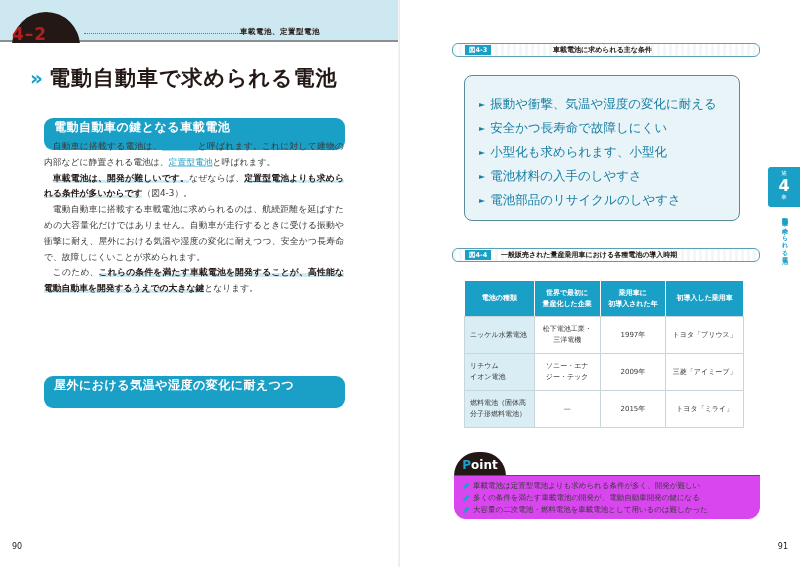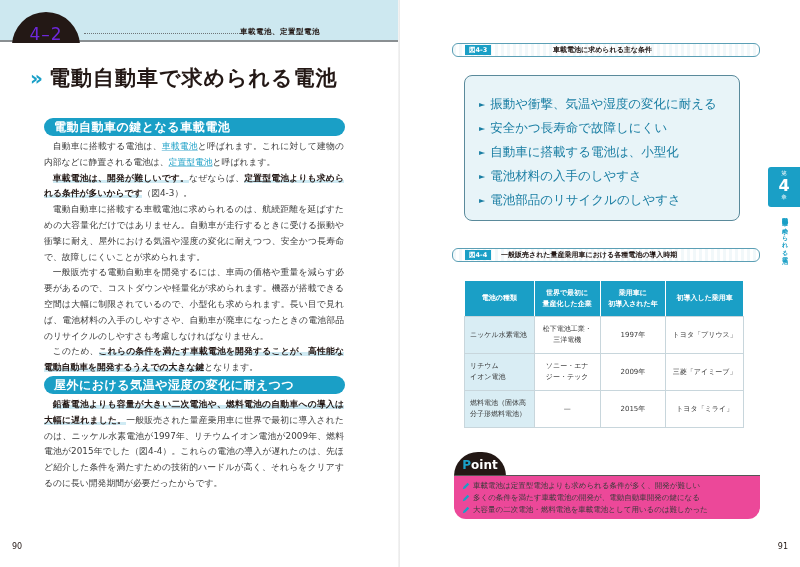--- a/index.html
+++ b/index.html
@@ -7,31 +7,31 @@
   body { font-family: "DejaVu Sans", "Liberation Sans", sans-serif; color: #231815; position: relative; }
 
   .spread { position: absolute; left: 0; top: 0; width: 800px; height: 567px; }
   .page-left { position: absolute; left: 0; top: 0; width: 400px; height: 567px; background: #fff; }
   .page-right { position: absolute; left: 400px; top: 0; width: 400px; height: 567px; background: #fff; }
 
   
   .header-band { position: absolute; left: 0; top: 0; width: 400px; height: 42px; background: #cde8f0; border-bottom: 2px solid #8a8f92; }
   .section-badge { position: absolute; left: 12px; top: 12px; width: 68px; height: 56px; background: #231815; border-radius: 34px 34px 0 0; }
   .section-badge-clip { position: absolute; left: 0; top: 0; width: 400px; height: 43px; overflow: hidden; }
-  .section-number { position: absolute; left: 12px; top: 24px; width: 68px; text-align: center; color: #6d28d9; font-family: "DejaVu Sans", sans-serif; font-weight: normal; font-size: 17px; letter-spacing: 1px; }
+  .section-number { position: absolute; left: 12px; top: 24px; width: 68px; text-align: left; color: #b91c1c; font-family: "DejaVu Sans", sans-serif; font-weight: bold; font-size: 17px; letter-spacing: 1px; }
   .header-dots { position: absolute; left: 84px; top: 33px; width: 160px; border-top: 1px dotted #6f7578; }
   .header-topic { position: absolute; left: 240px; top: 27px; font-size: 7.5px; font-weight: bold; color: #231815; letter-spacing: 0.5px; }
 
   
   .page-title { position: absolute; left: 30px; top: 64px; display: flex; align-items: center; }
   .title-chevron { color: #1aa0c8; font-size: 20px; font-weight: bold; margin-right: 10px; letter-spacing: -4px; }
   .title-text { font-size: 21px; font-weight: bold; color: #231815; letter-spacing: 1px; }
 
   
-  .section-bar { position: absolute; left: 44px; width: 301px; height: 18px; background: #1a9fc6; border-radius: 9px; color: #fff; font-weight: bold; font-size: 12px; line-height: 18px; padding-left: 10px; letter-spacing: 0.5px; }
+  .section-bar { position: absolute; left: 44px; width: 301px; height: 32px; background: #1a9fc6; border-radius: 9px; color: #fff; font-weight: bold; font-size: 12px; line-height: 18px; padding-left: 10px; letter-spacing: 0.5px; }
   .section-bar.s1 { top: 118px; }
   .section-bar.s2 { top: 376px; }
 
   
   .body-text { position: absolute; left: 44px; width: 300px; font-size: 8.8px; line-height: 15.8px; color: #3a3a3a; text-align: justify; }
   .body-text.b1 { top: 139px; }
   .body-text.b2 { top: 397px; }
   .body-text p { text-indent: 1em; }
   .body-text .kw { color: #1a9fc6; font-weight: normal; text-decoration: underline; text-decoration-color: #9fd3e5; }
   .body-text .em { font-weight: bold; color: #231815; background: linear-gradient(transparent 65%, #cfeaf3 65%); }
@@ -59,21 +59,21 @@
   .intro-table th { background: #1a9fc6; color: #fff; font-weight: bold; height: 36px; border: 1px solid #ffffff; border-bottom: 1px solid #c8d6dc; text-align: center; padding: 2px; line-height: 11px; }
   .intro-table td { height: 37px; border: 1px solid #c8d6dc; text-align: center; padding: 2px 3px; line-height: 11px; color: #3a3a3a; background: #fff; }
   .intro-table td.rowhead { background: #d9edf4; text-align: left; padding-left: 5px; }
   .intro-table td.rowhead.center { text-align: left; }
 
   
   .point-tab { position: absolute; left: 54px; top: 452px; width: 52px; height: 24px; background: #231815; border-radius: 26px 26px 0 0; overflow: hidden; }
   .point-text { position: absolute; left: 0; top: 6px; width: 52px; text-align: center; font-weight: bold; font-size: 12px; color: #fff; }
   .point-text .p { color: #1aa0c8; }
   .point-rule { position: absolute; left: 54px; top: 475px; width: 306px; border-top: 1.5px solid #555; }
-  .point-body { position: absolute; left: 54px; top: 476px; width: 306px; height: 43px; background: #ec4899; border-radius: 0 0 12px 12px; padding: 4px 8px; }
+  .point-body { position: absolute; left: 54px; top: 476px; width: 306px; height: 43px; background: #d946ef; border-radius: 0 0 12px 12px; padding: 4px 8px; }
   .point-item { display: flex; align-items: center; font-size: 7.5px; line-height: 12px; color: #3a3a3a; }
   .pencil { width: 8px; height: 8px; margin-right: 3px; flex: 0 0 auto; }
 
   
   .chapter-tab { position: absolute; left: 368px; top: 167px; width: 32px; height: 40px; background: #1a9fc6; border-radius: 3px 0 0 3px; color: #fff; text-align: center; }
   .chapter-pre { font-size: 5.5px; margin-top: 3px; display: block; }
   .chapter-num { font-size: 16px; font-weight: bold; line-height: 17px; display: block; }
   .chapter-post { font-size: 5.5px; display: block; }
   .chapter-vertical { position: absolute; left: 379px; top: 213px; width: 10px; writing-mode: vertical-rl; font-size: 6px; font-weight: bold; color: #1a9fc6; letter-spacing: 0.5px; }
 
@@ -96,28 +96,24 @@
     <div class="page-title">
       <span class="title-chevron">»</span>
       <span class="title-text">電動自動車で求められる電池</span>
     </div>
 
     <div class="section-bar s1">電動自動車の鍵となる車載電池</div>
     <div class="body-text b1">
       <p><span>自動車に搭載する電池は、</span><span class="kw">車載電池</span><span>と呼ばれます。これに対して建物の内部などに静置される電池は、</span><span class="kw">定置型電池</span><span>と呼ばれます。</span></p>
       <p><span class="em">車載電池は、開発が難しいです。</span><span>なぜならば、</span><span class="em">定置型電池よりも求められる条件が多いからです</span><span>（図4-3）。</span></p>
       <p>電動自動車に搭載する車載電池に求められるのは、航続距離を延ばすための大容量化だけではありません。自動車が走行するときに受ける振動や衝撃に耐え、屋外における気温や湿度の変化に耐えつつ、安全かつ長寿命で、故障しにくいことが求められます。</p>
-      <p>一般販売する電動自動車を開発するには、車両の価格や重量を減らす必要があるので、コストダウンや軽量化が求められます。機器が搭載できる空間は大幅に制限されているので、小型化も求められます。長い目で見れば、電池材料の入手のしやすさや、自動車が廃車になったときの電池部品のリサイクルのしやすさも考慮しなければなりません。</p>
       <p><span>このため、</span><span class="em">これらの条件を満たす車載電池を開発することが、高性能な電動自動車を開発するうえでの大きな鍵</span><span>となります。</span></p>
     </div>
 
     <div class="section-bar s2">屋外における気温や湿度の変化に耐えつつ</div>
-    <div class="body-text b2">
-      <p><span class="em">鉛蓄電池よりも容量が大きい二次電池や、燃料電池の自動車への導入は大幅に遅れました。</span><span>一般販売された量産乗用車に世界で最初に導入されたのは、ニッケル水素電池が1997年、リチウムイオン電池が2009年、燃料電池が2015年でした（図4-4）。これらの電池の導入が遅れたのは、先ほど紹介した条件を満たすための技術的ハードルが高く、それらをクリアするのに長い開発期間が必要だったからです。</span></p>
-    </div>
 
     <div class="page-num left">90</div>
   </div>
 
   <div class="gutter"></div>
 
   <div class="page-right">
     <div class="fig-strip f1">
       <span class="fig-label">図4-3</span>
       <span class="fig-caption">車載電池に求められる主な条件</span>
@@ -127,21 +123,21 @@
       <div class="cond-item">
           <span class="cond-bullet">►</span>
           <span>振動や衝撃、気温や湿度の変化に耐える</span>
         </div>
       <div class="cond-item">
           <span class="cond-bullet">►</span>
           <span>安全かつ長寿命で故障しにくい</span>
         </div>
       <div class="cond-item">
           <span class="cond-bullet">►</span>
-          <span>自動車に搭載する電池は、小型化</span>
+          <span>小型化も求められます、小型化</span>
         </div>
       <div class="cond-item">
           <span class="cond-bullet">►</span>
           <span>電池材料の入手のしやすさ</span>
         </div>
       <div class="cond-item">
           <span class="cond-bullet">►</span>
           <span>電池部品のリサイクルのしやすさ</span>
         </div>
     </div>

